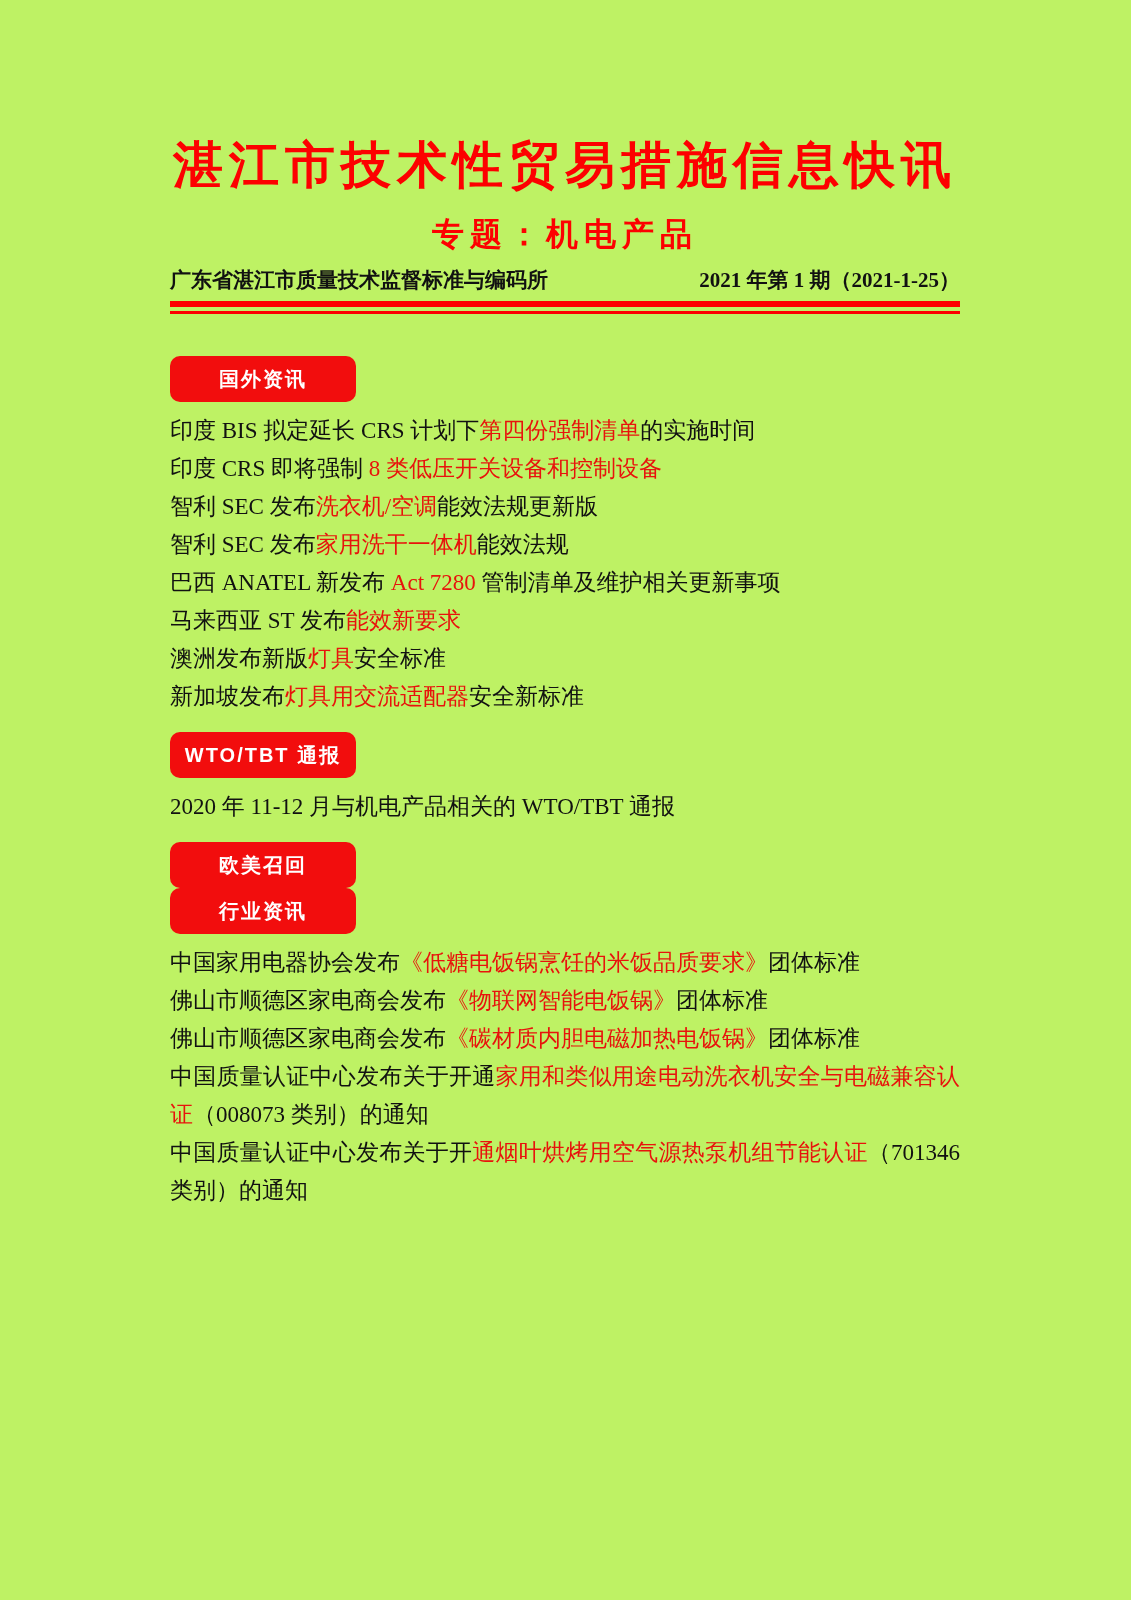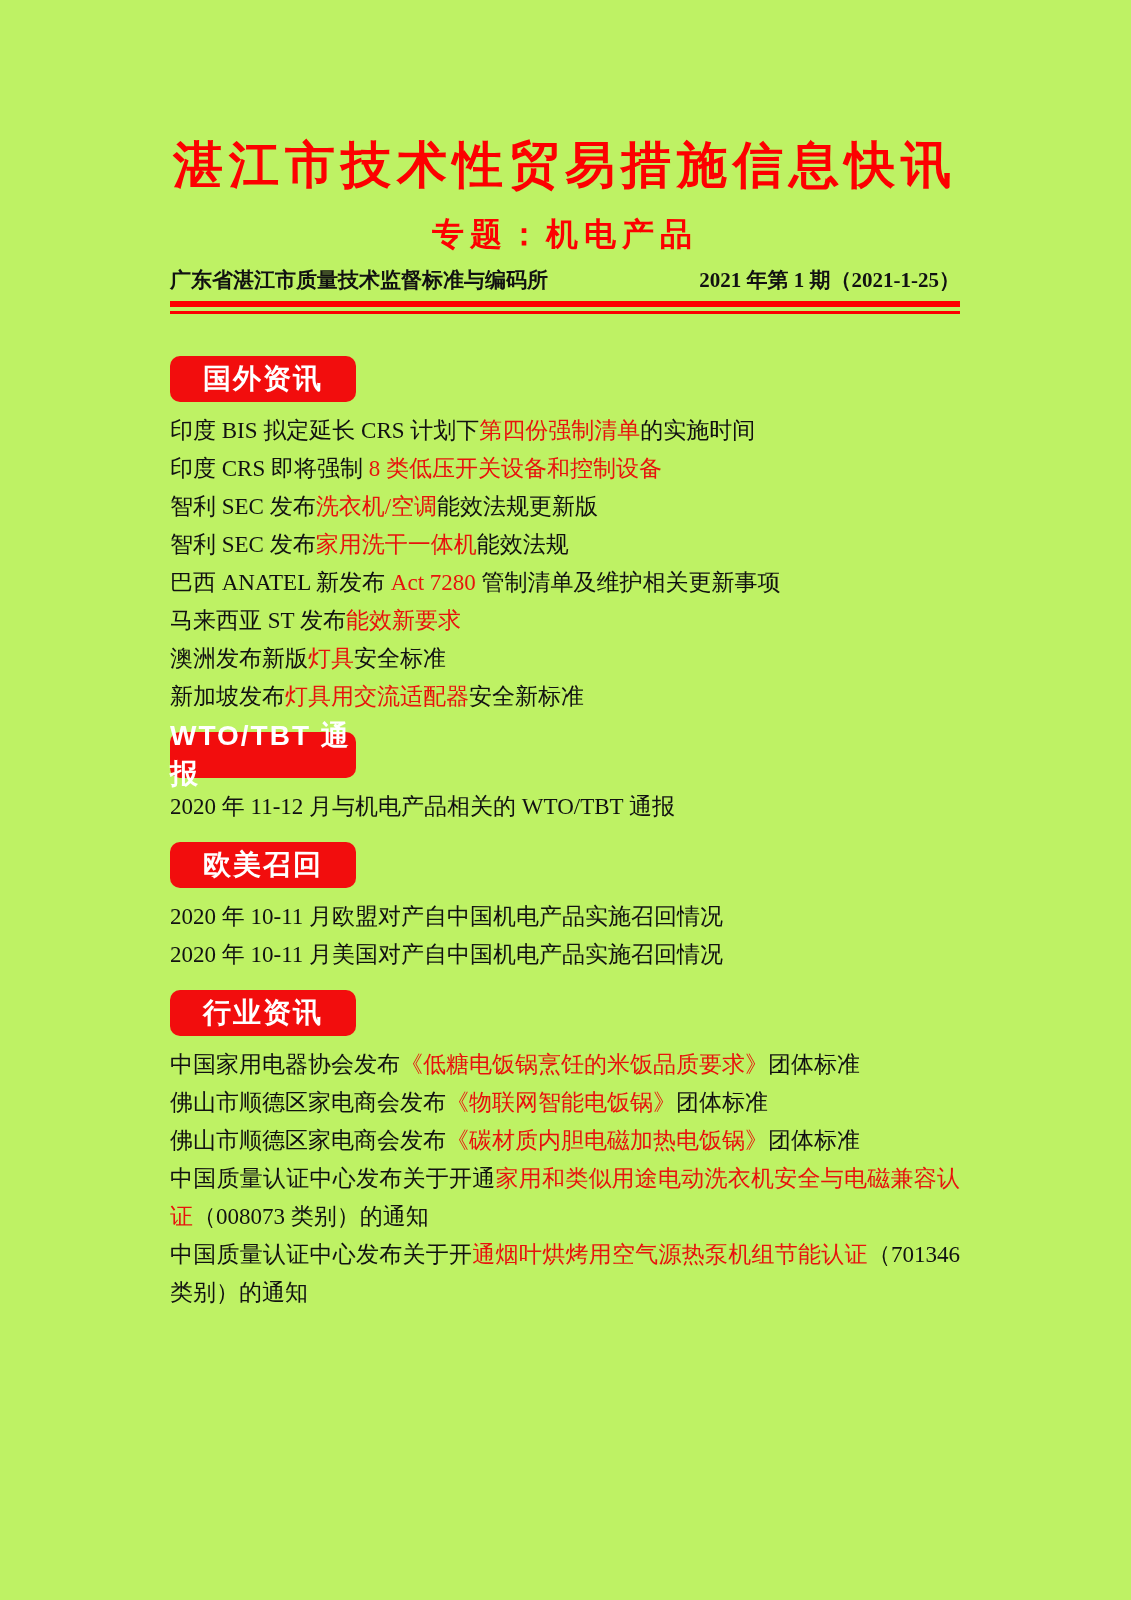--- a/index.html
+++ b/index.html
@@ -60,21 +60,21 @@
   }
   .sections{margin-top:42px;}
   .section-btn{
     width:186px;height:46px;
     margin:0;
     display:flex;align-items:center;justify-content:center;
     background:var(--accent-red);
     color:#ffffff;
     font-family:"Liberation Sans","DejaVu Sans",sans-serif;
     font-weight:bold;
-    font-size:28px;
+    font-size:20px;
     letter-spacing:2px;
     border-radius:10px;
     cursor:pointer;
   }
   .item-list{margin:10px 0 16px;}
   .toc-item{
     margin:0;
     font-size:23px;
     line-height:38px;
     text-align:justify;
@@ -107,24 +107,20 @@
           <p class="toc-item"><span>巴西 ANATEL 新发布 </span><span class="red">Act 7280</span><span> 管制清单及维护相关更新事项</span></p>
           <p class="toc-item"><span>马来西亚 ST 发布</span><span class="red">能效新要求</span></p>
           <p class="toc-item"><span>澳洲发布新版</span><span class="red">灯具</span><span>安全标准</span></p>
           <p class="toc-item"><span>新加坡发布</span><span class="red">灯具用交流适配器</span><span>安全新标准</span></p>
         </div>
         <div class="section-btn">WTO/TBT 通报</div>
         <div class="item-list">
           <p class="toc-item"><span>2020 年 11-12 月与机电产品相关的 WTO/TBT 通报</span></p>
         </div>
         <div class="section-btn">欧美召回</div>
-        <div class="item-list">
-          <p class="toc-item"><span>2020 年 10-11 月欧盟对产自中国机电产品实施召回情况</span></p>
-          <p class="toc-item"><span>2020 年 10-11 月美国对产自中国机电产品实施召回情况</span></p>
-        </div>
         <div class="section-btn">行业资讯</div>
         <div class="item-list">
           <p class="toc-item"><span>中国家用电器协会发布</span><span class="red">《低糖电饭锅烹饪的米饭品质要求》</span><span>团体标准</span></p>
           <p class="toc-item"><span>佛山市顺德区家电商会发布</span><span class="red">《物联网智能电饭锅》</span><span>团体标准</span></p>
           <p class="toc-item"><span>佛山市顺德区家电商会发布</span><span class="red">《碳材质内胆电磁加热电饭锅》</span><span>团体标准</span></p>
           <p class="toc-item"><span>中国质量认证中心发布关于开通</span><span class="red">家用和类似用途电动洗衣机安全与电磁兼容认证</span><span>（008073 类别）的通知</span></p>
           <p class="toc-item"><span>中国质量认证中心发布关于开</span><span class="red">通烟叶烘烤用空气源热泵机组节能认证</span><span>（701346 类别）的通知</span></p>
         </div>
       </div>
   </div>

